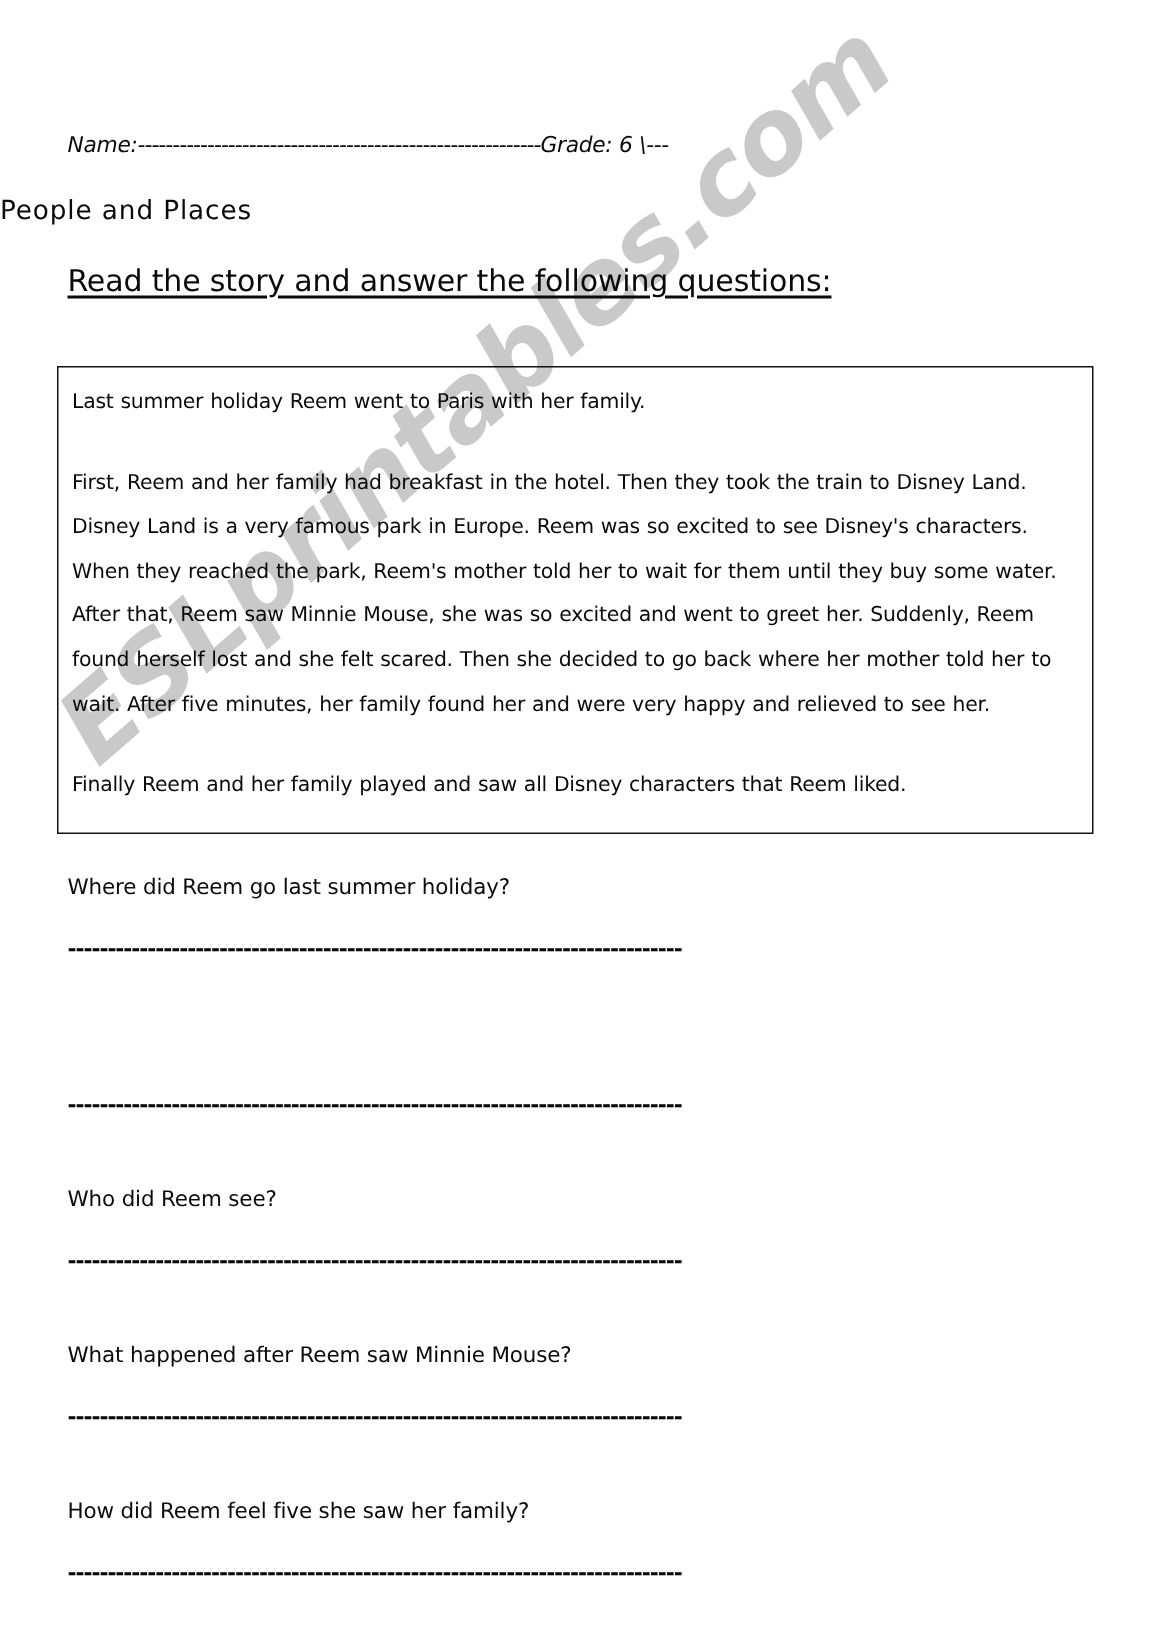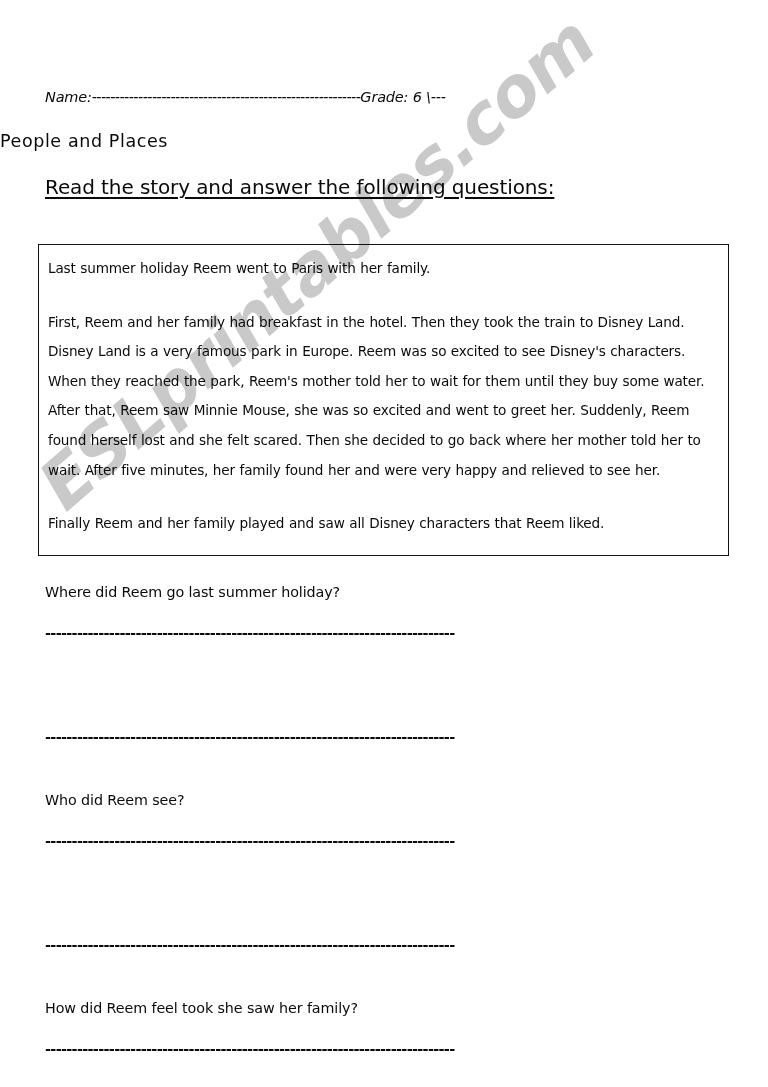--- a/index.html
+++ b/index.html
@@ -180,24 +180,25 @@
       <div class="qblock">
         <div class="answer-line">-----------------------------------------------------------------------------</div>
       </div>
 
       <div class="qblock">
         <div class="qtext">Who did Reem see?</div>
         <div class="answer-line">-----------------------------------------------------------------------------</div>
       </div>
 
       <div class="qblock">
-        <div class="answer-line">-----------------------------------------------------------------------------</div>
-      </div>
-
-      <div class="qblock">
-        <div class="qtext">How did Reem feel took she saw her family?</div>
+        <div class="qtext">What happened after Reem saw Minnie Mouse?</div>
+        <div class="answer-line">-----------------------------------------------------------------------------</div>
+      </div>
+
+      <div class="qblock">
+        <div class="qtext">How did Reem feel five she saw her family?</div>
         <div class="answer-line">-----------------------------------------------------------------------------</div>
       </div>
 
     </div>
 
   </div>
 </div>
 
 </body></html>

